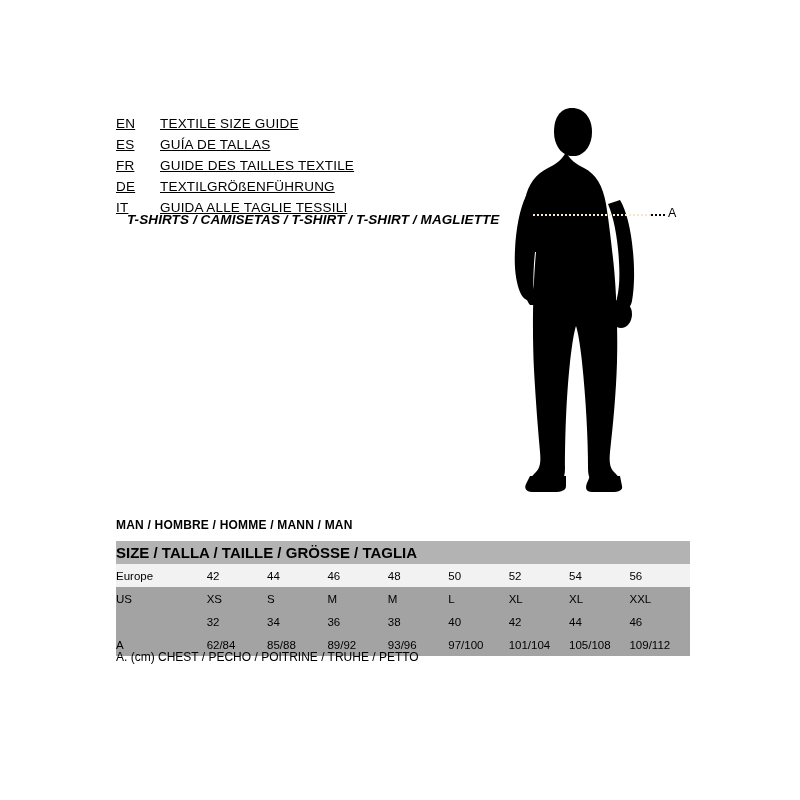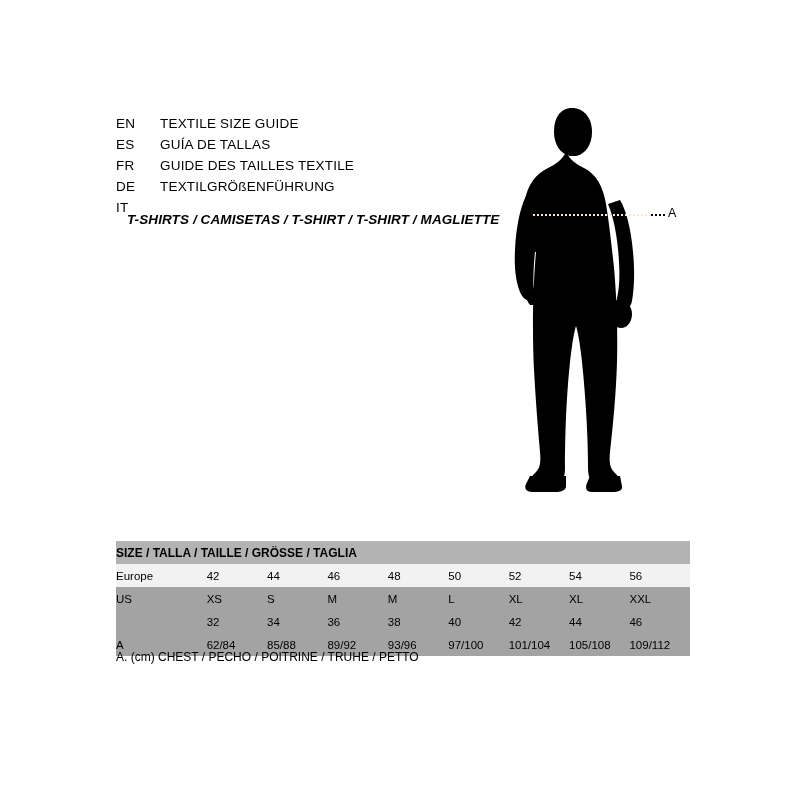--- a/index.html
+++ b/index.html
@@ -28,20 +28,21 @@
     position: absolute;
     left: 116px;
     top: 113px;
     width: 420px;
   }
   .lang-row {
     display: flex;
     align-items: flex-end;
     height: 21px;
     line-height: 21px;
+    text-decoration: underline;
   }
   .lang-code {
     width: 44px;
     font-size: 13.5px;
     letter-spacing: 0.2px;
   }
   .lang-text {
     font-size: 13.5px;
     letter-spacing: 0.2px;
   }
@@ -113,21 +114,21 @@
     font-size: 11.5px;
   }
   table.size-table td {
     padding: 3px 0 3px 0;
     height: 17px;
     vertical-align: middle;
   }
   .row-head td {
     background: #b3b3b3;
     font-weight: bold;
-    font-size: 12px;
+    font-size: 15px;
   }
   .row-alt td { background: #f2f2f2; }
   .row-plain td { background: #a3a3a3; }
   .row-alt2 td { background: #a3a3a3; }
 
   td.label-col {
     text-align: left;
     padding-left: 6px;
     width: 90px;
     white-space: nowrap;
@@ -161,20 +162,21 @@
     <div class="lang-row">
       <span class="lang-code">FR</span>
       <span class="lang-text">GUIDE DES TAILLES TEXTILE</span>
     </div>
     <div class="lang-row">
       <span class="lang-code">DE</span>
       <span class="lang-text">TEXTILGRÖßENFÜHRUNG</span>
     </div>
     <div class="lang-row">
       <span class="lang-code">IT</span>
+      <span class="lang-text">GUIDA ALLE TAGLIE TESSILI</span>
     </div>
   </div>
 
   <div class="cat-block">
     <div class="cat-line">T-SHIRTS / CAMISETAS / T-SHIRT / T-SHIRT / MAGLIETTE</div>
   </div>
 
   <div class="figure-wrap">
     <svg class="figure-svg" width="220" height="400" viewBox="0 0 220 400" xmlns="http://www.w3.org/2000/svg">
 
@@ -230,20 +232,21 @@
 
       <path fill="#000000" d="M30,376 L66,376 L66,386 C66,390 62,392 54,392 L32,392 C26,392 24,388 26,384 Z"></path>
       <path fill="#000000" d="M90,376 L120,376 L122,386 C123,390 119,392 112,392 L92,392 C86,392 85,388 87,383 Z"></path>
     </svg>
   </div>
 
   <div class="measure-line"></div>
   <div class="measure-tail"></div>
   <div class="measure-label">A</div>
 
+  <div class="table-title">MAN / HOMBRE / HOMME / MANN / MAN</div>
 
   <table class="size-table">
     <tbody>
       <tr class="row-head">
         <td class="label-col" colspan="9">SIZE / TALLA / TAILLE / GRÖSSE / TAGLIA</td>
       </tr>
       <tr class="row-alt">
         <td class="label-col">Europe</td>
         <td class="val-col">42</td>
         <td class="val-col">44</td>

